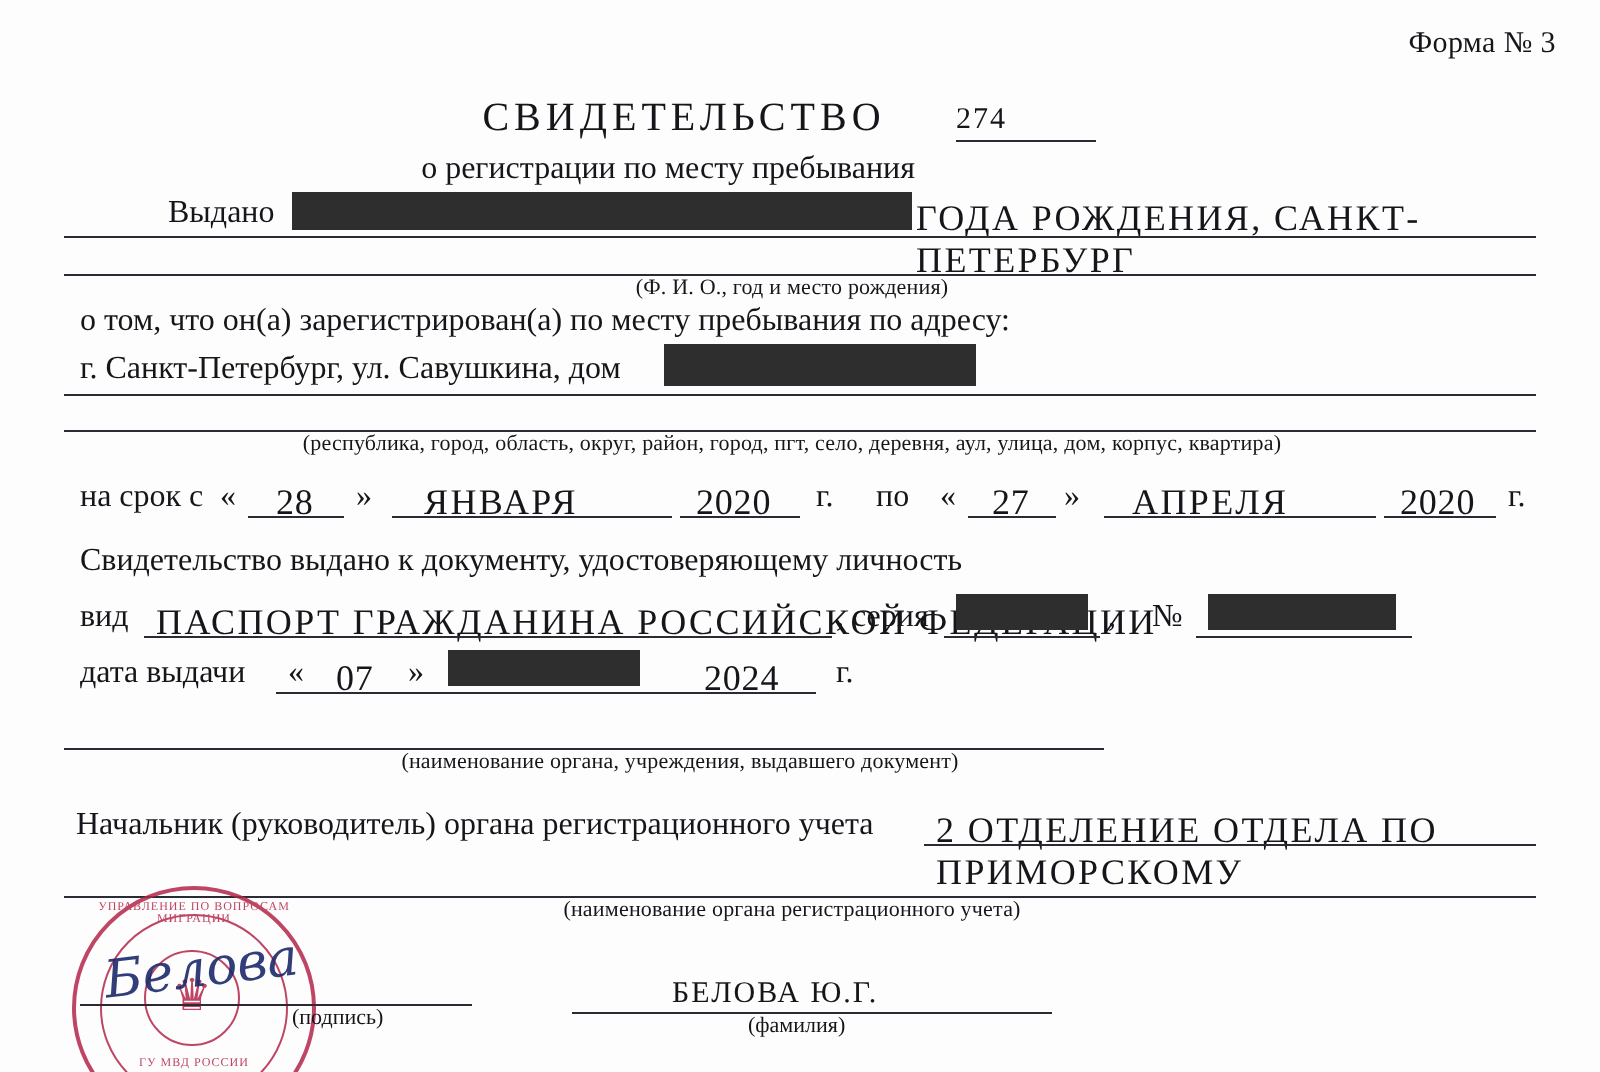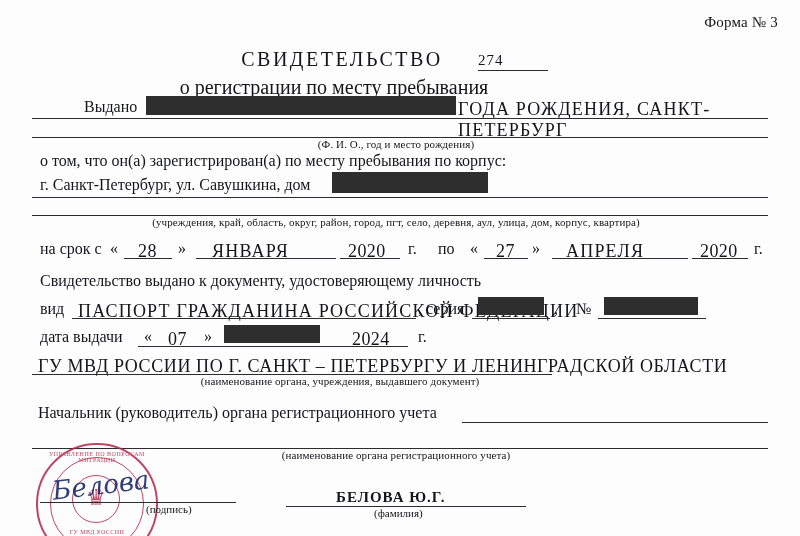--- a/index.html
+++ b/index.html
@@ -44,21 +44,21 @@
     left: 478px;
     font-size: 15px;
     letter-spacing: 1px;
   }
   .subtitle {
     position: absolute;
     top: 76px;
     left: 0;
     width: 668px;
     text-align: center;
-    font-size: 20px;
+    font-size: 16px;
   }
   .row {
     position: absolute;
     font-size: 16px;
     white-space: nowrap;
   }
   .line {
     position: absolute;
     border-bottom: 1px solid #2b2b33;
     height: 0;
@@ -149,21 +149,20 @@
     opacity: 0.9;
   }
   .sig-caption {
     position: absolute;
     font-size: 11px;
   }
   .fam-name {
     position: absolute;
     font-size: 15px;
     letter-spacing: 1px;
-    font-weight: bold;
   }
 </style>
 </head>
 <body>
 
 <div id="doc">
 
   <div class="form-no">Форма № 3</div>
 
   <div class="title">СВИДЕТЕЛЬСТВО</div>
@@ -171,26 +170,26 @@
   <div class="line" style="left:478px; top:70px; width:70px;"></div>
   <div class="subtitle">о регистрации по месту пребывания</div>
 
   <div class="row" style="left:84px; top:98px;">Выдано</div>
   <div class="redact" style="left:146px; top:96px; width:310px; height:19px;"></div>
   <div class="val spaced" style="left:458px; top:99px;">ГОДА РОЖДЕНИЯ, САНКТ-ПЕТЕРБУРГ</div>
   <div class="line" style="left:32px; top:118px; width:736px;"></div>
   <div class="line" style="left:32px; top:137px; width:736px;"></div>
   <div class="caption" style="top:138px;">(Ф. И. О., год и место рождения)</div>
 
-  <div class="row" style="left:40px; top:152px;">о том, что он(а) зарегистрирован(а) по месту пребывания по корпус:</div>
+  <div class="row" style="left:40px; top:152px;">о том, что он(а) зарегистрирован(а) по месту пребывания по адресу:</div>
   <div class="row" style="left:40px; top:176px;">г. Санкт-Петербург, ул. Савушкина, дом</div>
   <div class="redact" style="left:332px; top:172px; width:156px; height:21px;"></div>
   <div class="line" style="left:32px; top:197px; width:736px;"></div>
   <div class="line" style="left:32px; top:215px; width:736px;"></div>
-  <div class="caption" style="top:216px;">(учреждения, край, область, округ, район, город, пгт, село, деревня, аул, улица, дом, корпус, квартира)</div>
+  <div class="caption" style="top:216px;">(республика, город, область, округ, район, город, пгт, село, деревня, аул, улица, дом, корпус, квартира)</div>
 
   <div class="row" style="left:40px; top:240px;">на срок с</div>
   <div class="row" style="left:110px; top:240px;">«</div>
   <div class="val" style="left:138px; top:241px;">28</div>
   <div class="line" style="left:124px; top:258px; width:48px;"></div>
   <div class="row" style="left:178px; top:240px;">»</div>
   <div class="val spaced" style="left:212px; top:241px;">ЯНВАРЯ</div>
   <div class="line" style="left:196px; top:258px; width:140px;"></div>
   <div class="val" style="left:348px; top:241px;">2020</div>
   <div class="line" style="left:340px; top:258px; width:60px;"></div>
@@ -220,25 +219,25 @@
 
   <div class="row" style="left:40px; top:328px;">дата выдачи</div>
   <div class="row" style="left:144px; top:328px;">«</div>
   <div class="val" style="left:168px; top:329px;">07</div>
   <div class="row" style="left:204px; top:328px;">»</div>
   <div class="redact" style="left:224px; top:325px; width:96px; height:18px;"></div>
   <div class="val" style="left:352px; top:329px;">2024</div>
   <div class="line" style="left:138px; top:346px; width:270px;"></div>
   <div class="row" style="left:418px; top:328px;">г.</div>
 
-  <div class="val" style="left:38px; top:356px; letter-spacing:0.6px;">ГУ  МВД  РОССИИ  ПО  Г. САНКТ – ПЕТЕРБУРГУ  И  ЛЕНИНГРАДСКОЙ ОБЛАСТИ</div>
   <div class="line" style="left:32px; top:374px; width:520px;"></div>
   <div class="caption-l" style="left:130px; top:375px; width:420px;">(наименование органа, учреждения, выдавшего документ)</div>
 
   <div class="row" style="left:38px; top:404px;">Начальник (руководитель) органа регистрационного учета</div>
+  <div class="val spaced" style="left:468px; top:405px;">2 ОТДЕЛЕНИЕ ОТДЕЛА  ПО ПРИМОРСКОМУ</div>
   <div class="line" style="left:462px; top:422px; width:306px;"></div>
   <div class="line" style="left:32px; top:448px; width:736px;"></div>
   <div class="caption" style="top:449px;">(наименование органа регистрационного учета)</div>
 
   <div class="stamp">
     <div class="stamp-inner"></div>
     <div class="stamp-core"></div>
     <div class="stamp-eagle">♛</div>
     <div class="stamp-txt" style="top:6px;">УПРАВЛЕНИЕ ПО ВОПРОСАМ МИГРАЦИИ</div>
     <div class="stamp-txt" style="top:84px;">ГУ МВД РОССИИ</div>

